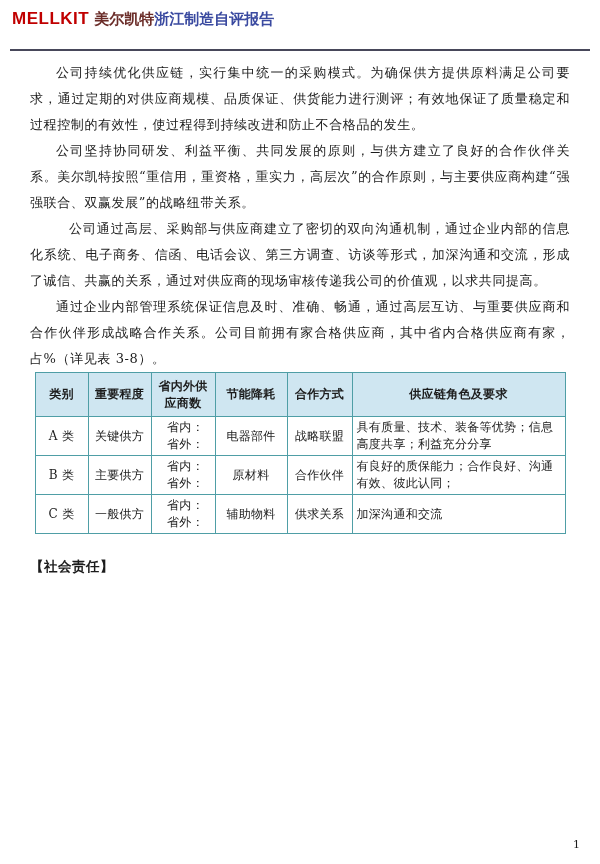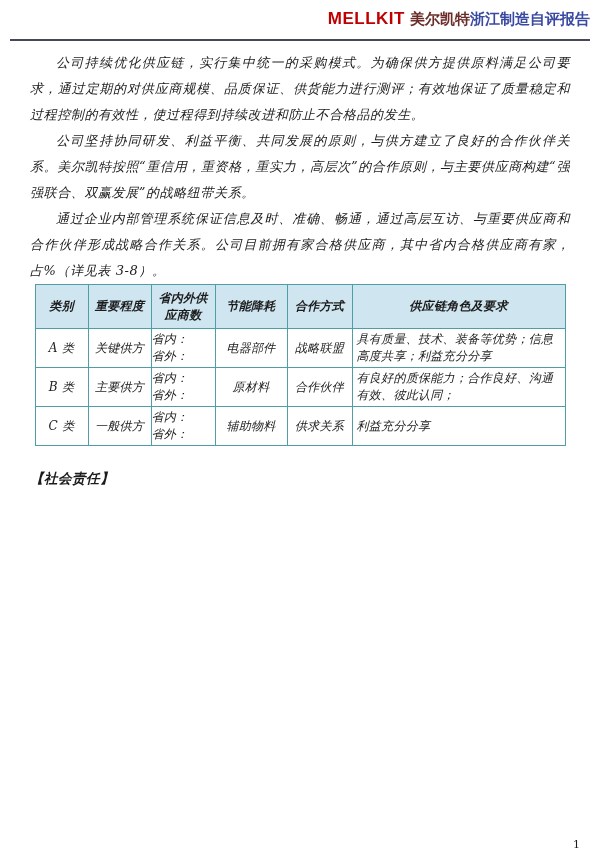--- a/index.html
+++ b/index.html
@@ -9,33 +9,32 @@
     background:#ffffff;
     font-family:"DejaVu Serif","Liberation Serif",serif;
     color:#1c1c1c;
     overflow:hidden;
     box-sizing:border-box;
   }
 
   
   .header {
     margin:8px 10px 0 10px;
-    padding:1px 0 10px 2px;
+    padding:1px 0 20px 2px;
     border-bottom:2px solid #47475a;
     white-space:nowrap;
-    text-align:right;
   }
   .brand {
     font-family:"Liberation Sans","DejaVu Sans",sans-serif;
     font-size:17px; font-weight:bold; letter-spacing:0.5px;
   }
   .title-cn { font-size:15px; font-weight:bold; }
 
   
-  .doc-body { margin:9px 30px 0 30px;font-style:italic; }
+  .doc-body { margin:9px 30px 0 30px; }
   p.para {
     margin:0;
     text-align:justify;
     font-size:13px;
     line-height:26px;
     letter-spacing:0.6px;
     text-indent:2em;
   }
   p.indent3 { text-indent:3em; }
 
@@ -58,21 +57,21 @@
     letter-spacing:0.3px;
   }
   .t38 th {
     background:#cfe6f1;
     font-weight:bold;
     height:44px;
     line-height:17px;
   }
   .t38 td { height:38px; text-align:center; }
   .t38 td.role { text-align:left; line-height:17px; }
-  .t38 td.prov { text-align:left; padding-left:0; line-height:17px; }
+  .t38 td.prov { text-align:center; padding-left:9px; line-height:17px; }
 
   .section-head {
     font-weight:bold; font-size:13.5px;
     margin:24px 0 7px 0; letter-spacing:0.5px;
   }
 
   .page-num {
     position:absolute; right:20px; bottom:13px;
     font-size:11px; color:#1c1c1c;
   }
@@ -84,20 +83,21 @@
 
   <div class="header">
     <span class="brand" style="color: rgb(192, 0, 0);">MELLKIT</span>
     <span class="title-cn" style="color: rgb(106, 44, 40);">美尔凯特</span><span class="title-cn" style="color: rgb(58, 74, 160);">浙江制造自评报告</span>
   </div>
 
   <div class="doc-body">
 
     <p class="para">公司持续优化供应链，实行集中统一的采购模式。为确保供方提供原料满足公司要求，通过定期的对供应商规模、品质保证、供货能力进行测评；有效地保证了质量稳定和过程控制的有效性，使过程得到持续改进和防止不合格品的发生。</p>
     <p class="para">公司坚持协同研发、利益平衡、共同发展的原则，与供方建立了良好的合作伙伴关系。美尔凯特按照“重信用，重资格，重实力，高层次”的合作原则，与主要供应商构建“强强联合、双赢发展”的战略纽带关系。</p>
+    <p class="para indent3">公司通过高层、采购部与供应商建立了密切的双向沟通机制，通过企业内部的信息化系统、电子商务、信函、电话会议、第三方调查、访谈等形式，加深沟通和交流，形成了诚信、共赢的关系，通过对供应商的现场审核传递我公司的价值观，以求共同提高。</p>
     <p class="para">通过企业内部管理系统保证信息及时、准确、畅通，通过高层互访、与重要供应商和合作伙伴形成战略合作关系。公司目前拥有家合格供应商，其中省内合格供应商有家，占%（详见表 3-8）。</p>
 
 
     <table class="t38">
       <colgroup>
         <col style="width:53px">
           <col style="width:63px">
           <col style="width:64px">
         <col style="width:72px">
           <col style="width:65px">
@@ -136,21 +136,21 @@
       </tr>
       <tr>
         <td>C 类</td>
         <td>一般供方</td>
         <td class="prov">
           <div>省内：</div>
           <div>省外：</div>
         </td>
         <td>辅助物料</td>
         <td>供求关系</td>
-        <td class="role">利益充分分享</td>
+        <td class="role">加深沟通和交流</td>
       </tr>
     </tbody>
       </table>
 
     <div class="section-head">【社会责任】</div>
 
 
 
   </div>
 

